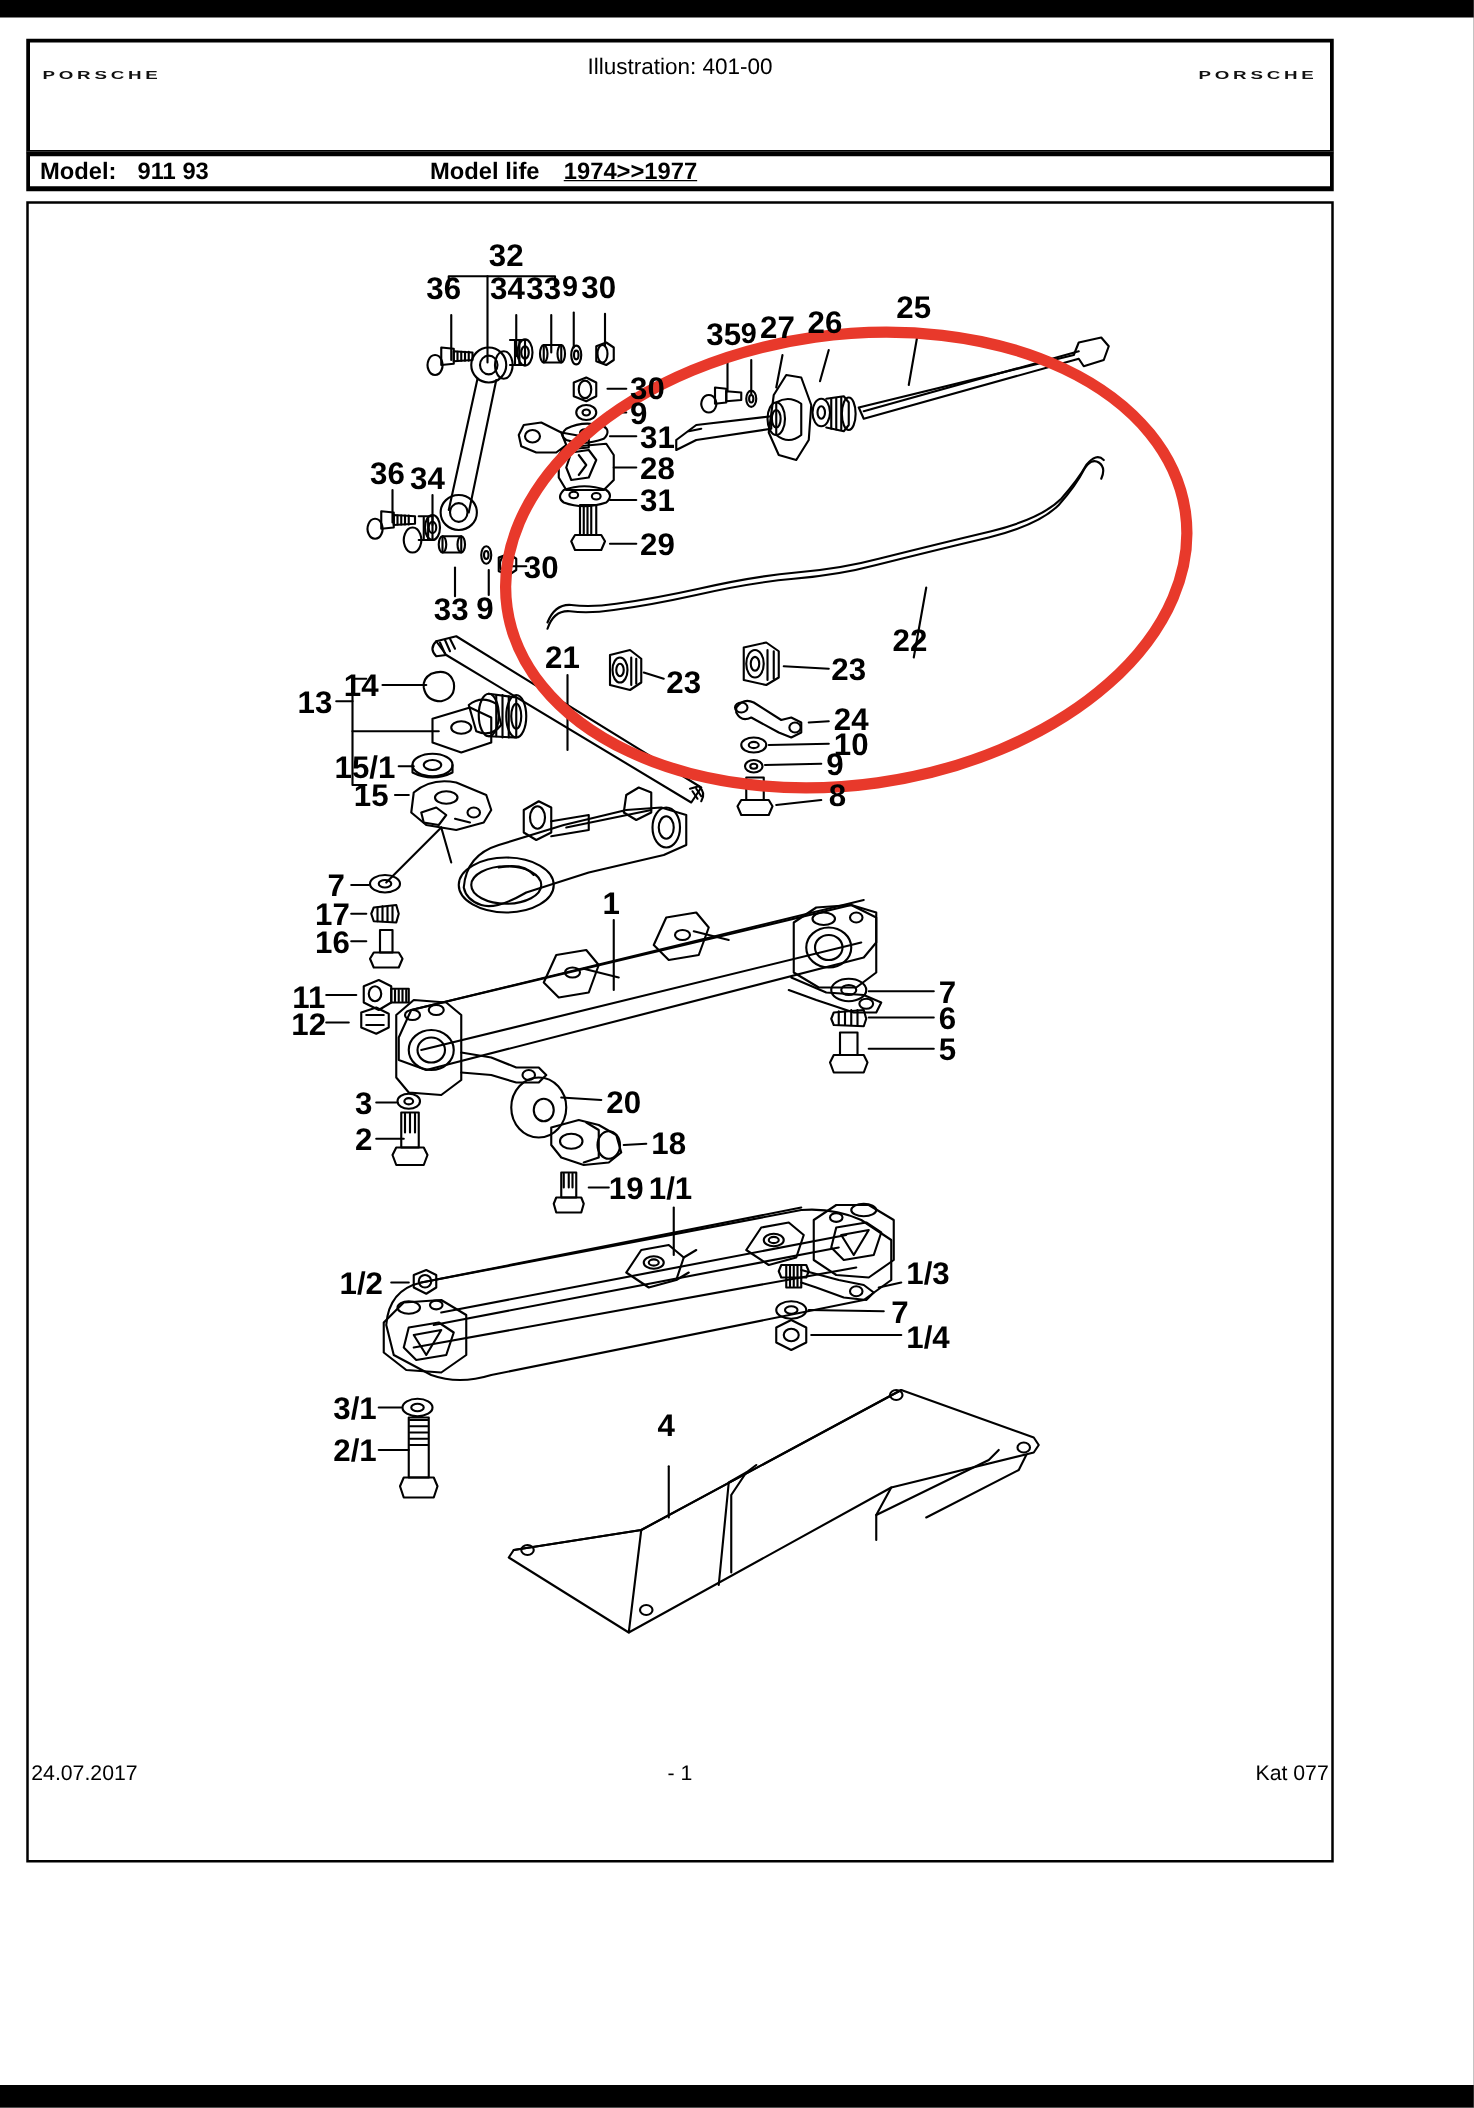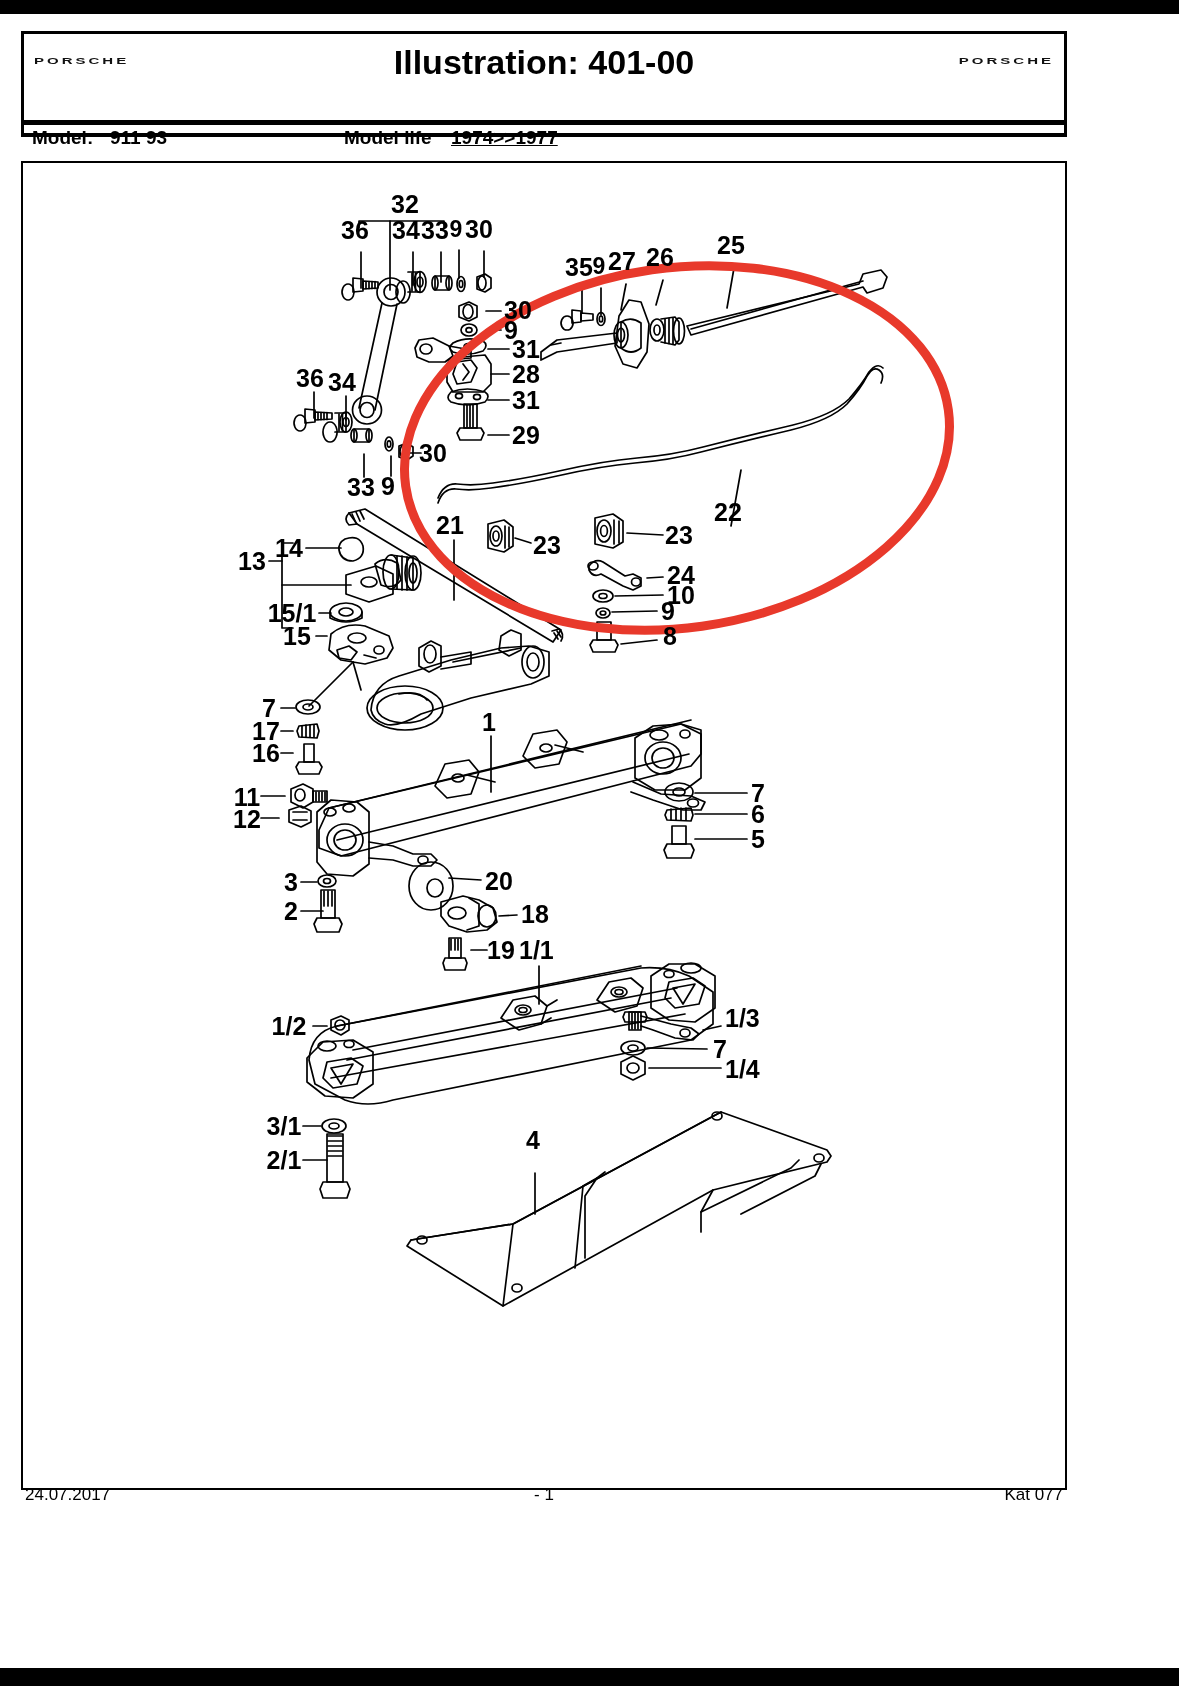--- a/index.html
+++ b/index.html
@@ -52,33 +52,33 @@
     transform-origin: left center;
     white-space: nowrap;
   }
   #porsche-left { left: 10px; }
   #porsche-right { right: 10px; transform-origin: right center; }
   #illustration-title {
     position: absolute;
     left: 0; right: 0;
     top: 9px;
     text-align: center;
-    font-size: 34px;
-    font-weight: 700;
+    font-size: 18px;
+    font-weight: 400;
     color: #000;
     letter-spacing: 0px;
   }
 
   
   #model-bar {
     position: absolute;
     left: 21px;
     top: 121px;
     width: 1046px;
-    height: 16px;
+    height: 32px;
     border-top: 4px solid #000;
     border-bottom: 4px solid #000;
     border-left: 3px solid #000;
     border-right: 3px solid #000;
     box-sizing: border-box;
     background: #fff;
   }
   .model-cell {
     position: absolute;
     top: 2px;
@@ -103,21 +103,21 @@
     box-sizing: border-box;
     background: #fff;
     overflow: hidden;
   }
   #drawing-frame svg { display: block; }
 
   
   #footer {
     position: absolute;
     left: 21px;
-    top: 1485px;
+    top: 1409px;
     width: 1046px;
     height: 26px;
   }
   .footer-cell {
     position: absolute;
     font-size: 17px;
     color: #000;
     white-space: nowrap;
   }
   #footer-date { left: 4px; }

